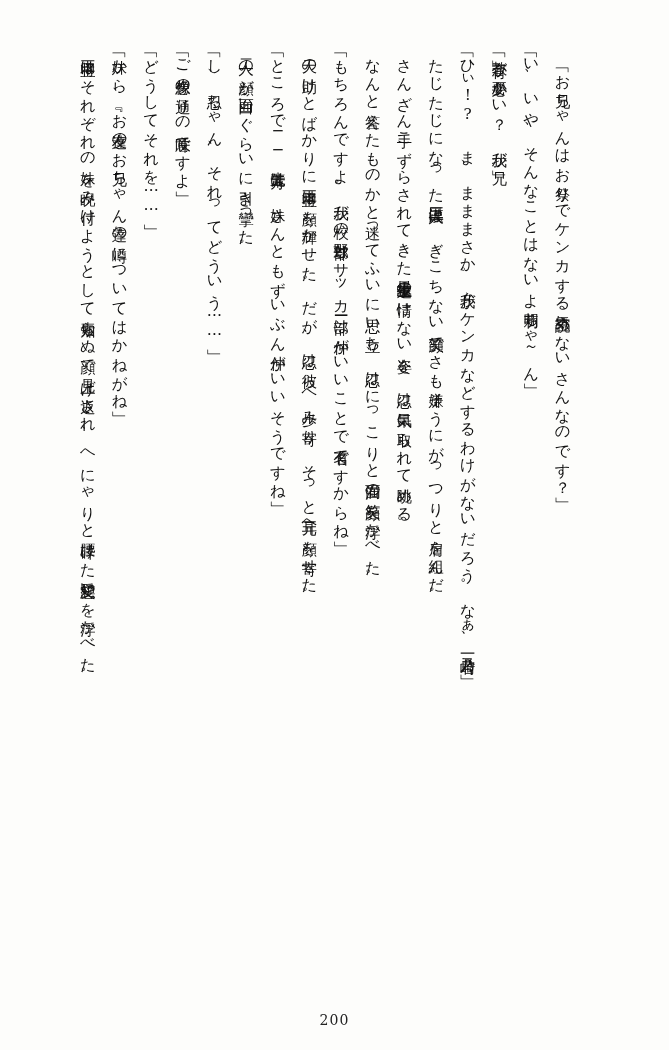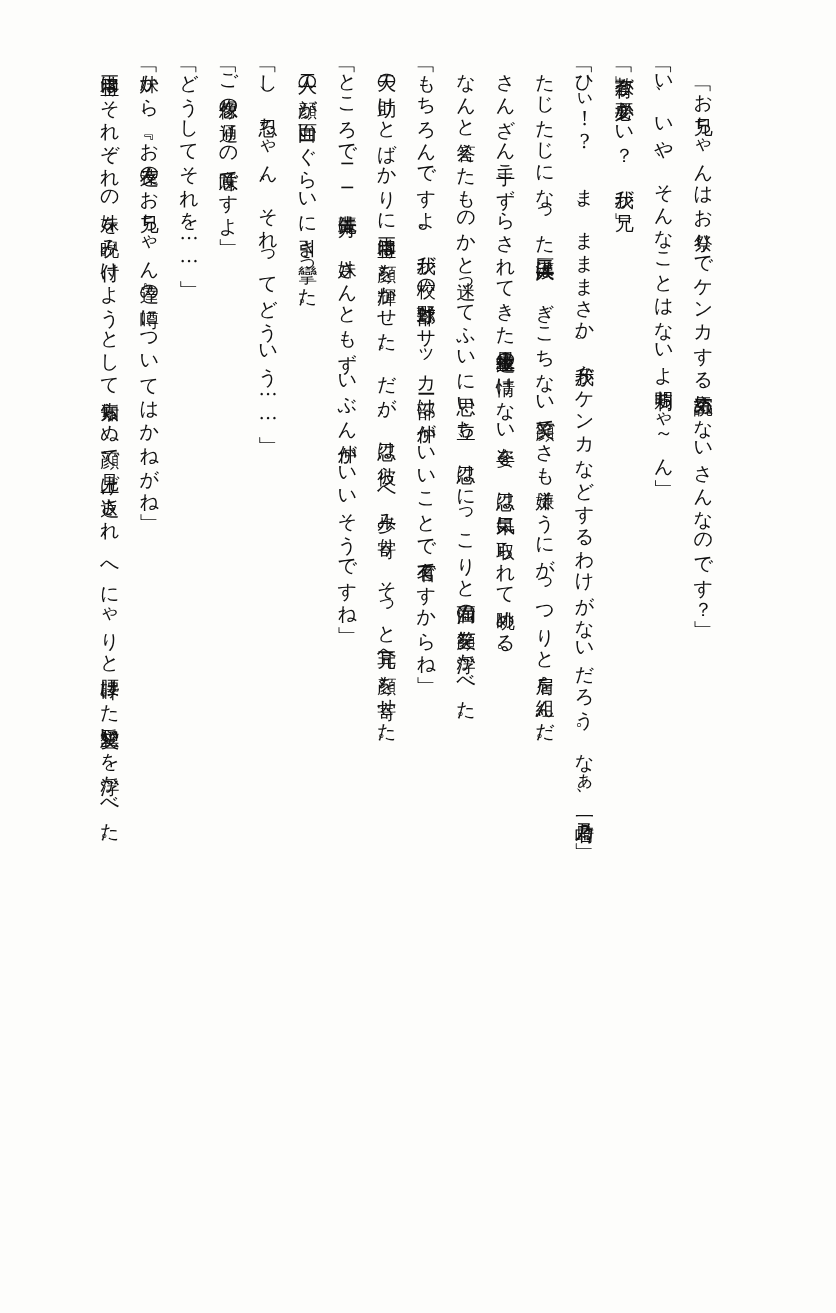--- a/index.html
+++ b/index.html
@@ -75,14 +75,15 @@
 天の助けとばかりに両主将は顔を輝かせた。だが、忍は彼らへ歩み寄り、そっと耳元へ顔を寄せた。
 「ところで──先輩方は、妹さんともずいぶん仲がいいそうですね」
 二人の顔が面白いぐらいに引き攣った。
 「し、忍ちゃん、それってどういう……」
 「ご想像の通りの意味ですよ」
 「どうしてそれを……」
 「妹から、『お友達のお兄ちゃん達』の噂についてはかねがね」
 両主将はそれぞれの妹を睨み付けようとして素知らぬ顔で見上げ返され、へにゃりと腰砕けた愛想笑いを浮かべた。</p>
   </div>
 
+  <div id="page-number">200</div>
 
 </div>
 
 </body></html>

